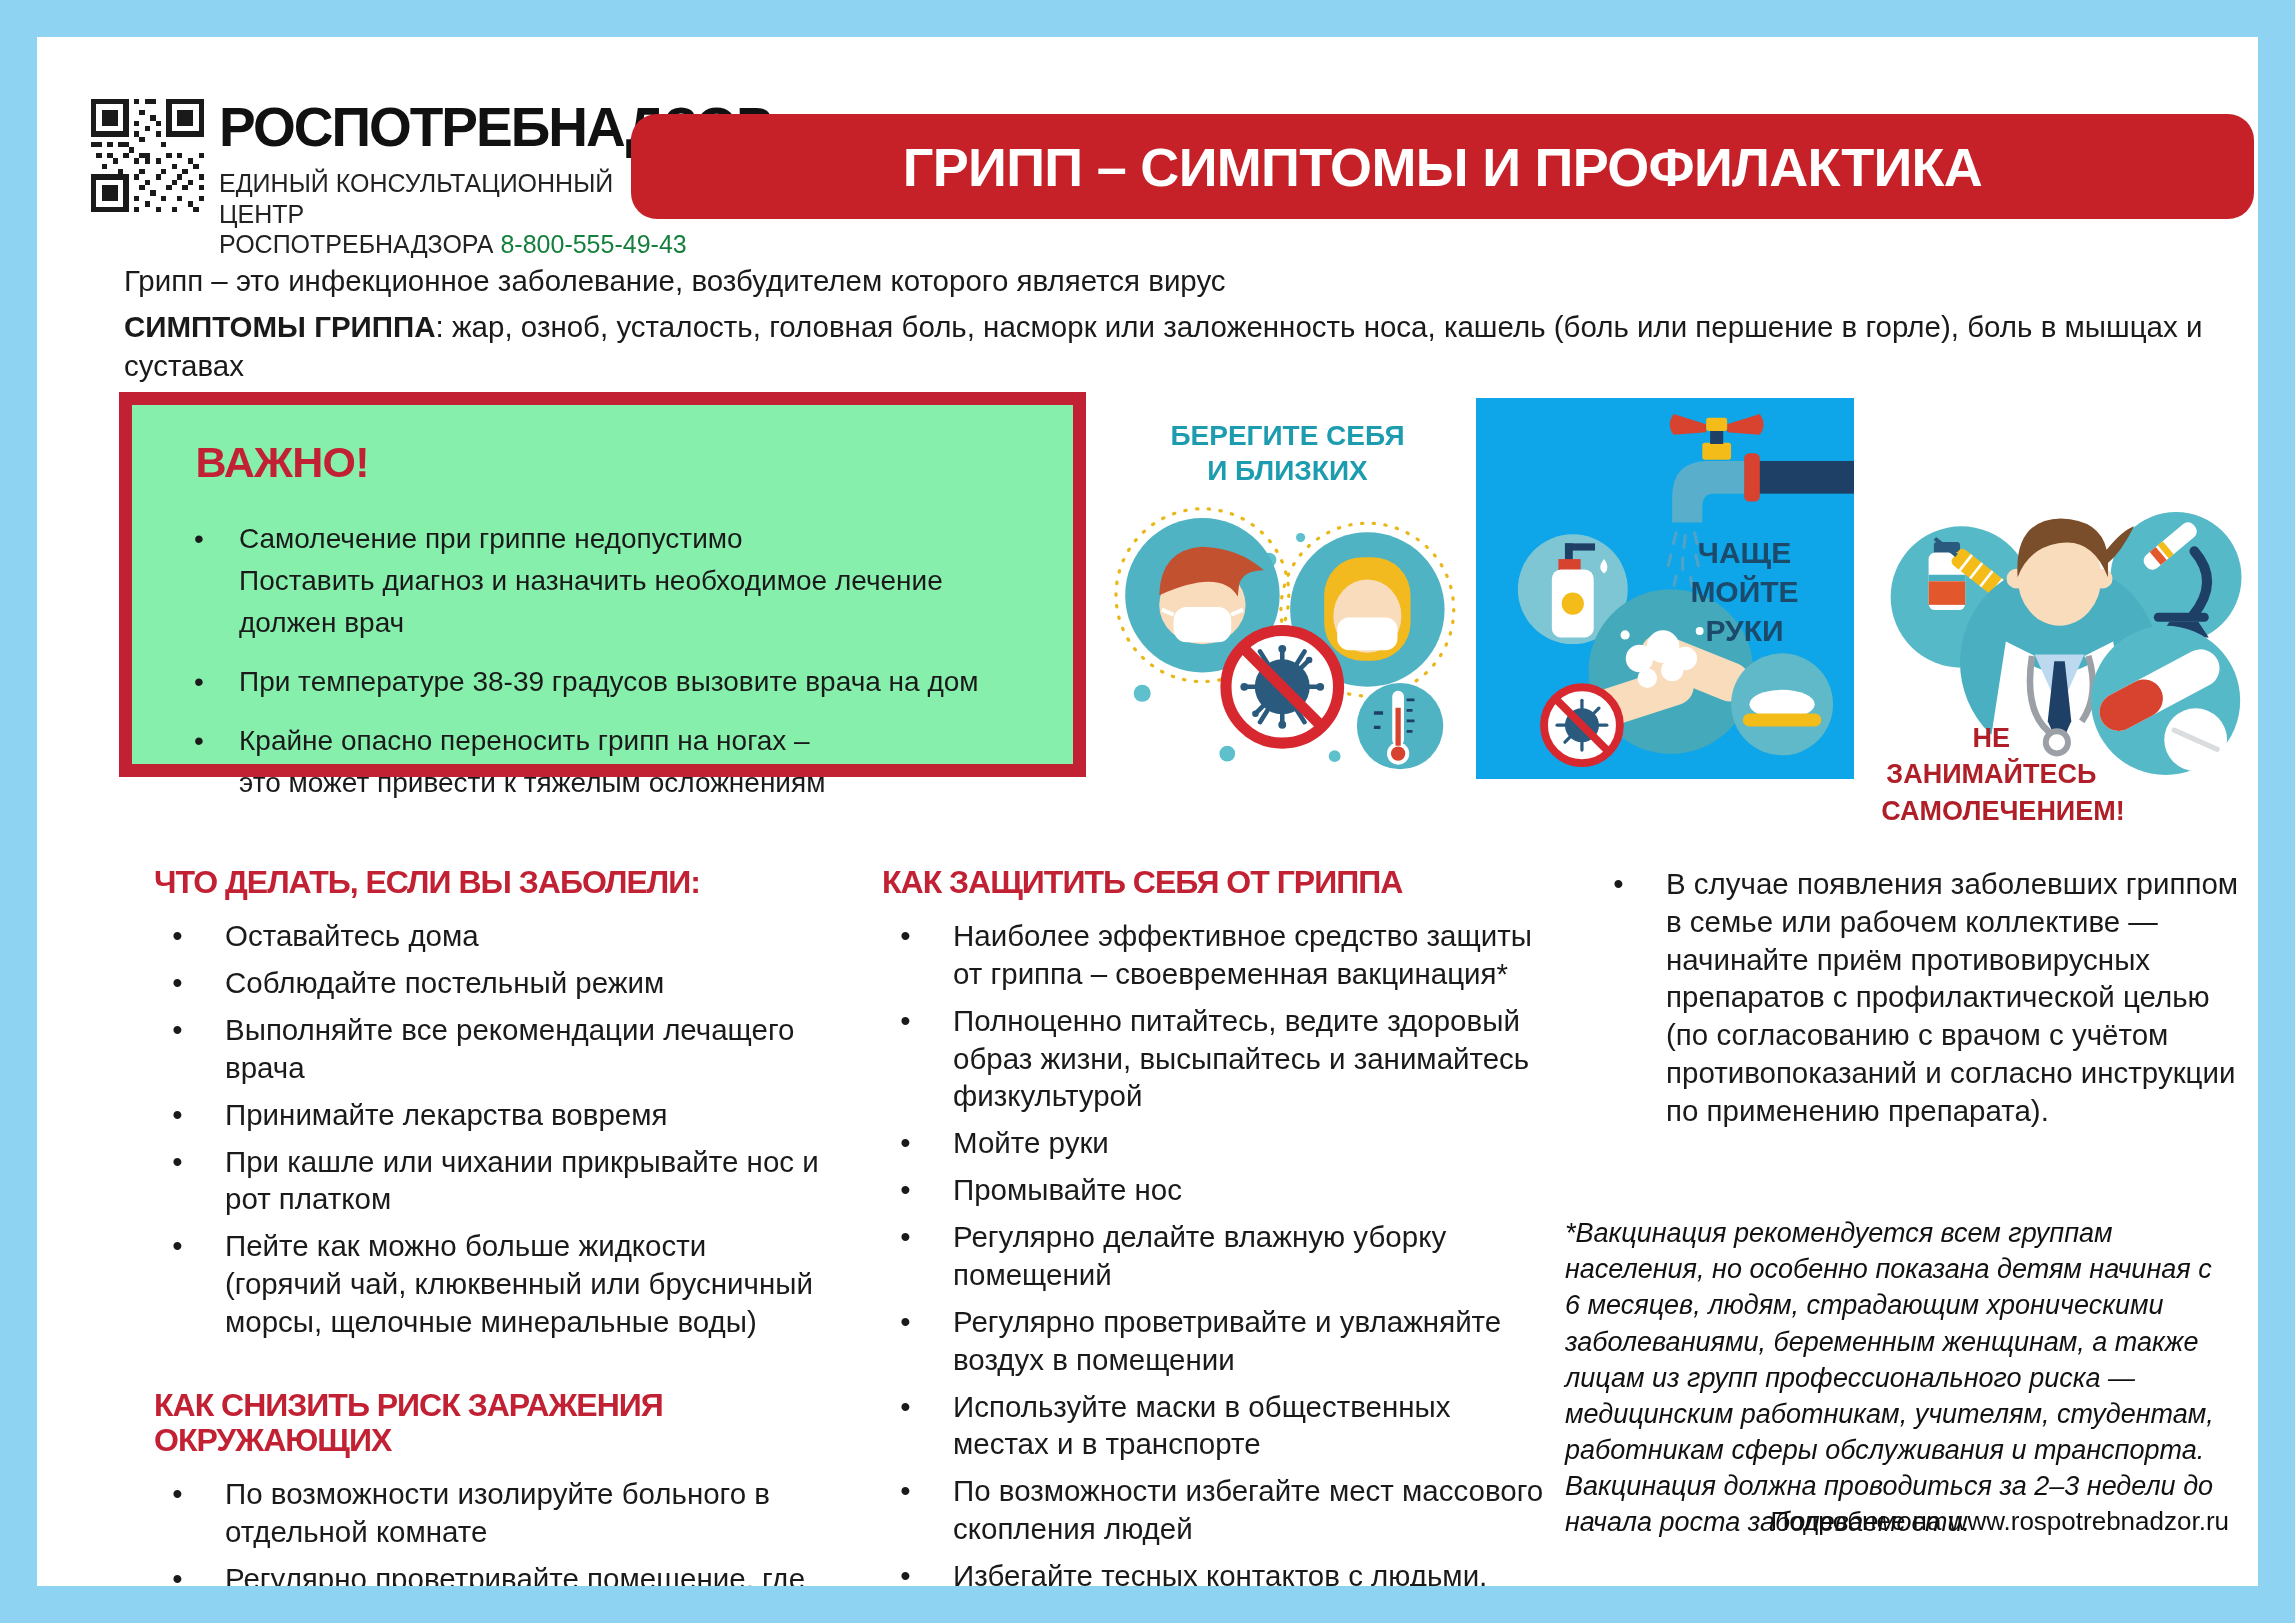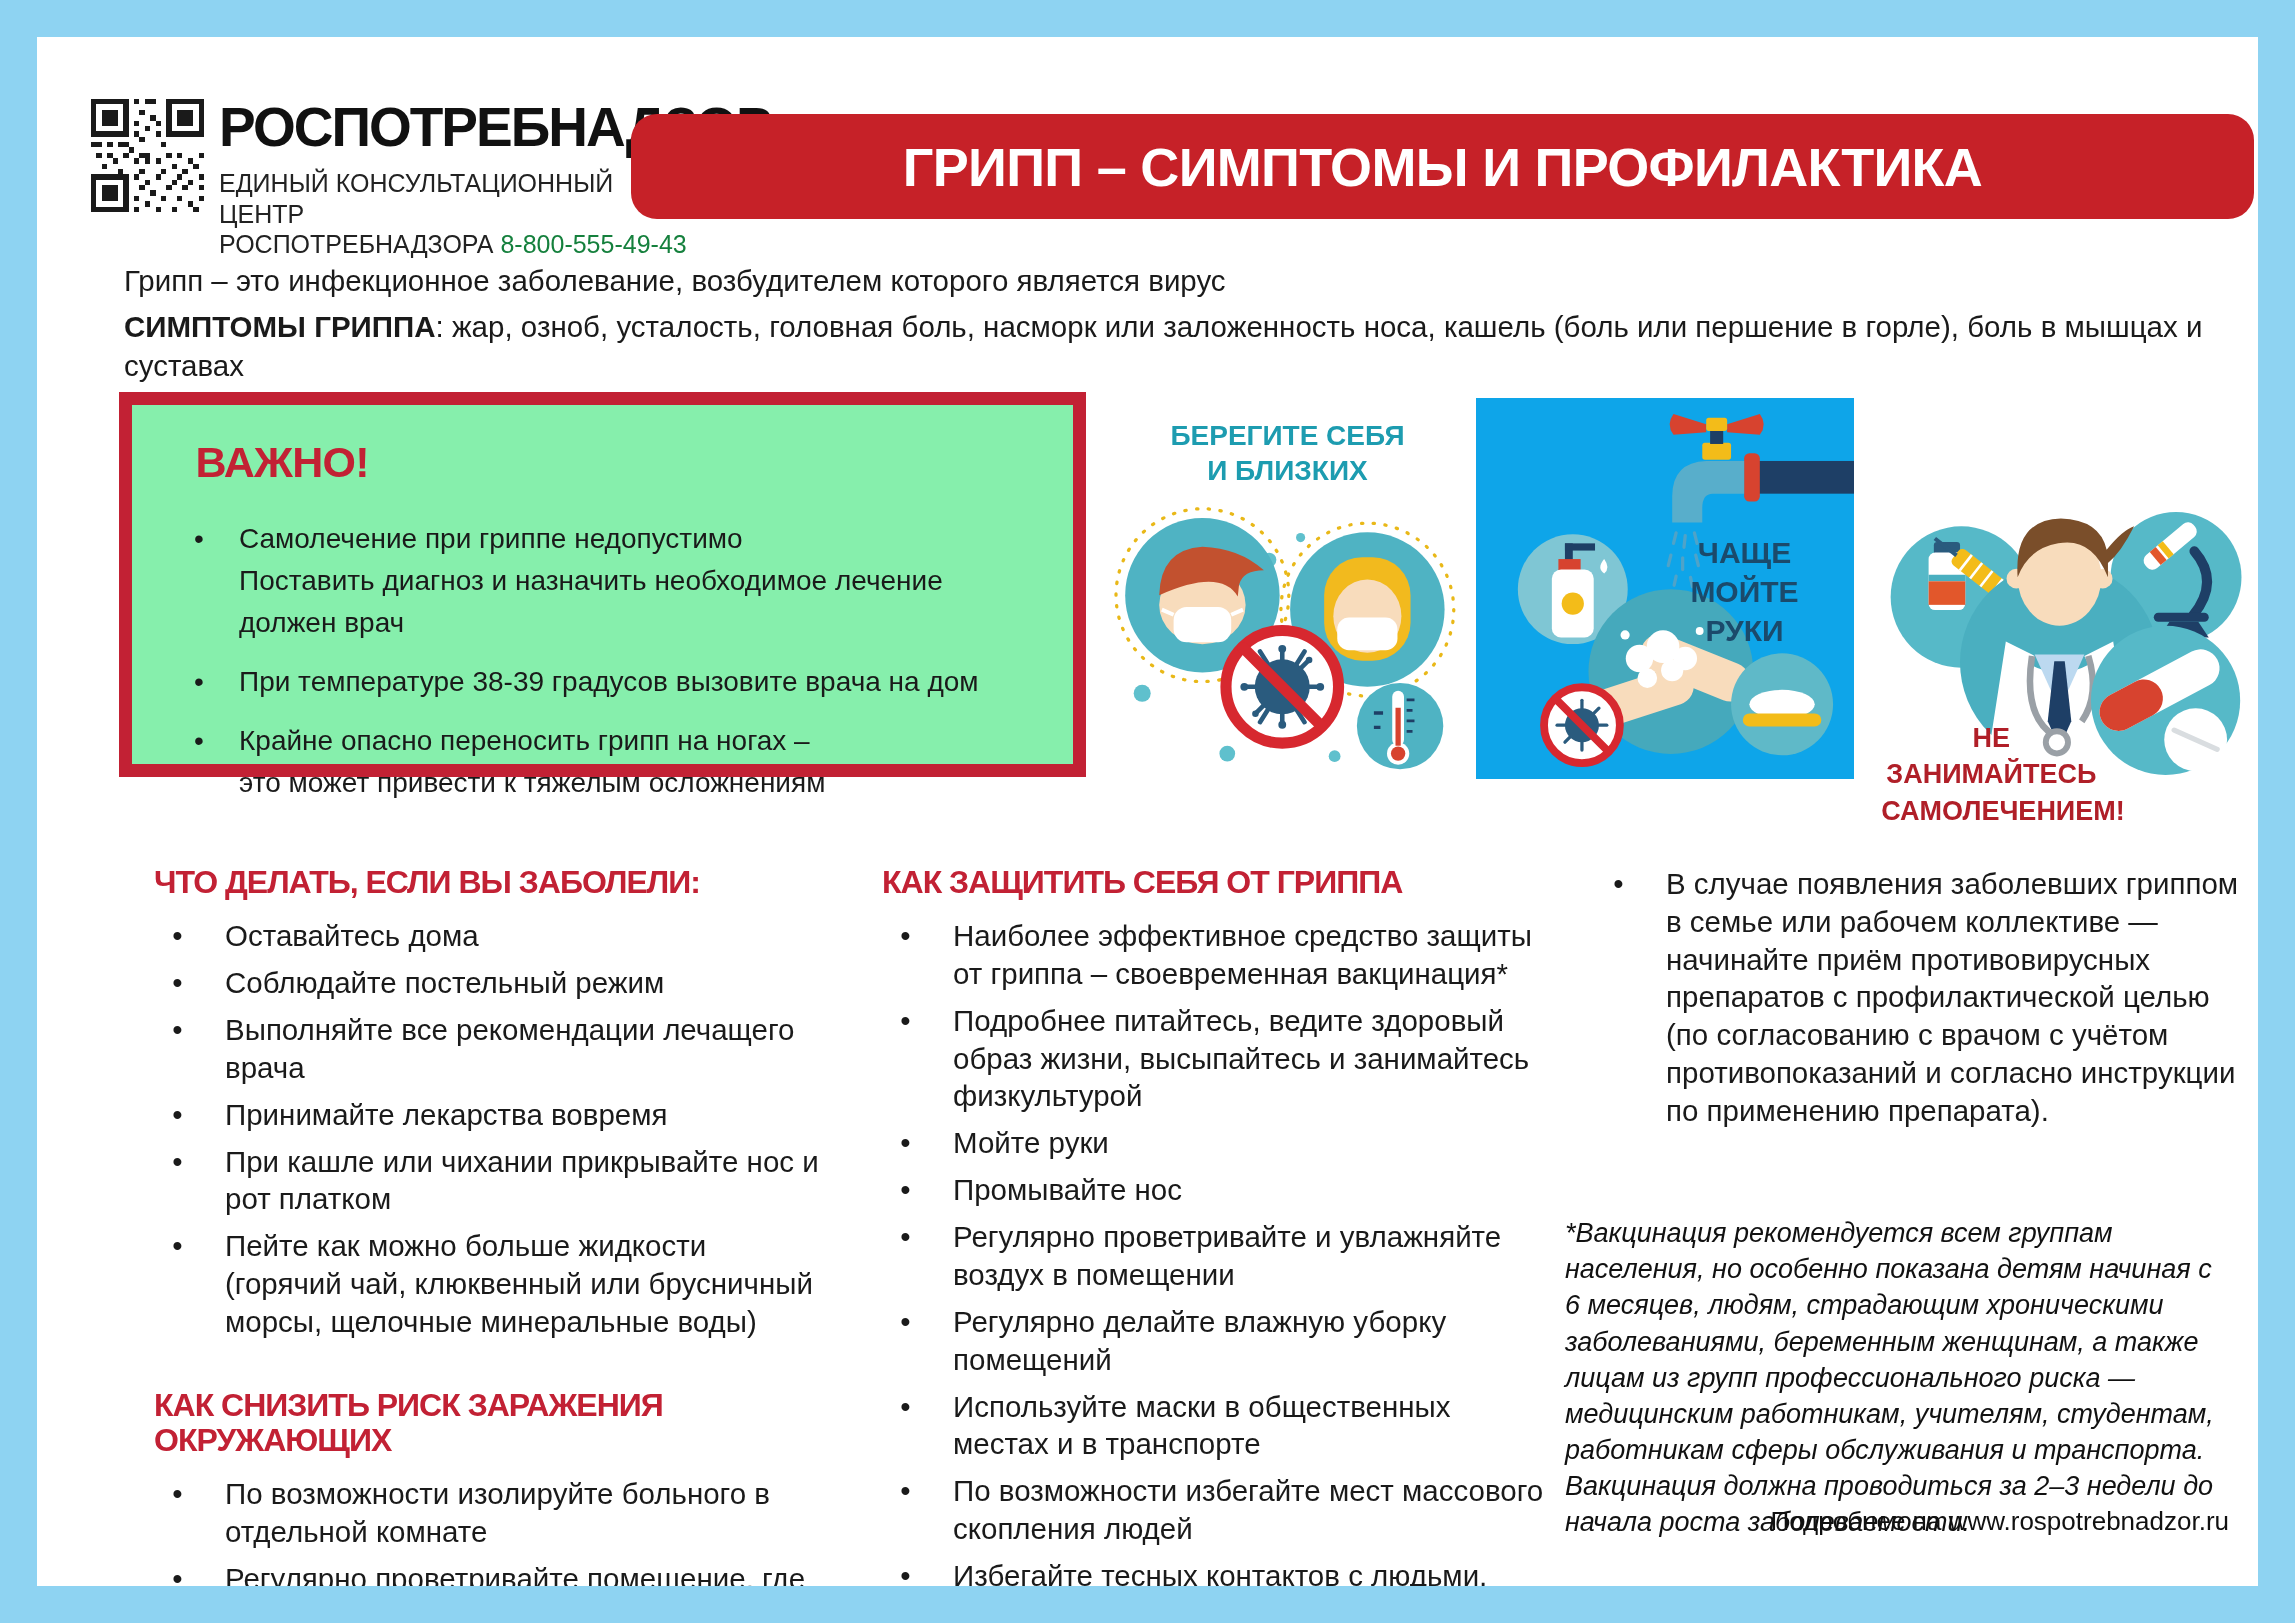--- a/index.html
+++ b/index.html
@@ -326,25 +326,25 @@
           <li>По возможности изолируйте больного в отдельной комнате</li>
           <li>Регулярно проветривайте помещение, где находится больной</li>
         </ul>
     </div>
   </div>
 
   <div class="abs col col-2">
     <h3>КАК ЗАЩИТИТЬ СЕБЯ ОТ ГРИППА</h3>
     <ul class="blist">
         <li>Наиболее эффективное средство защиты от гриппа – своевременная вакцинация*</li>
-        <li>Подробнее питайтесь, ведите здоровый образ жизни, высыпайтесь и занимайтесь физкультурой</li>
+        <li>Полноценно питайтесь, ведите здоровый образ жизни, высыпайтесь и занимайтесь физкультурой</li>
         <li>Мойте руки</li>
         <li>Промывайте нос</li>
+        <li>Регулярно делайте влажную уборку помещений</li>
         <li>Регулярно проветривайте и увлажняйте воздух в помещении</li>
-        <li>Регулярно делайте влажную уборку помещений</li>
         <li>Используйте маски в общественных местах и в транспорте</li>
         <li>По возможности избегайте мест массового скопления людей</li>
         <li>Избегайте тесных контактов с людьми, которые имеют признаки заболевания (кашель, чихание)</li>
       </ul>
   </div>
 
   <div class="abs col col-3">
     <ul class="blist">
         <li>В случае появления заболевших гриппом в семье или рабочем коллективе — начинайте приём противовирусных препаратов с профилактической целью (по согласованию с врачом с учётом противопоказаний и согласно инструкции по применению препарата).</li>
       </ul>

